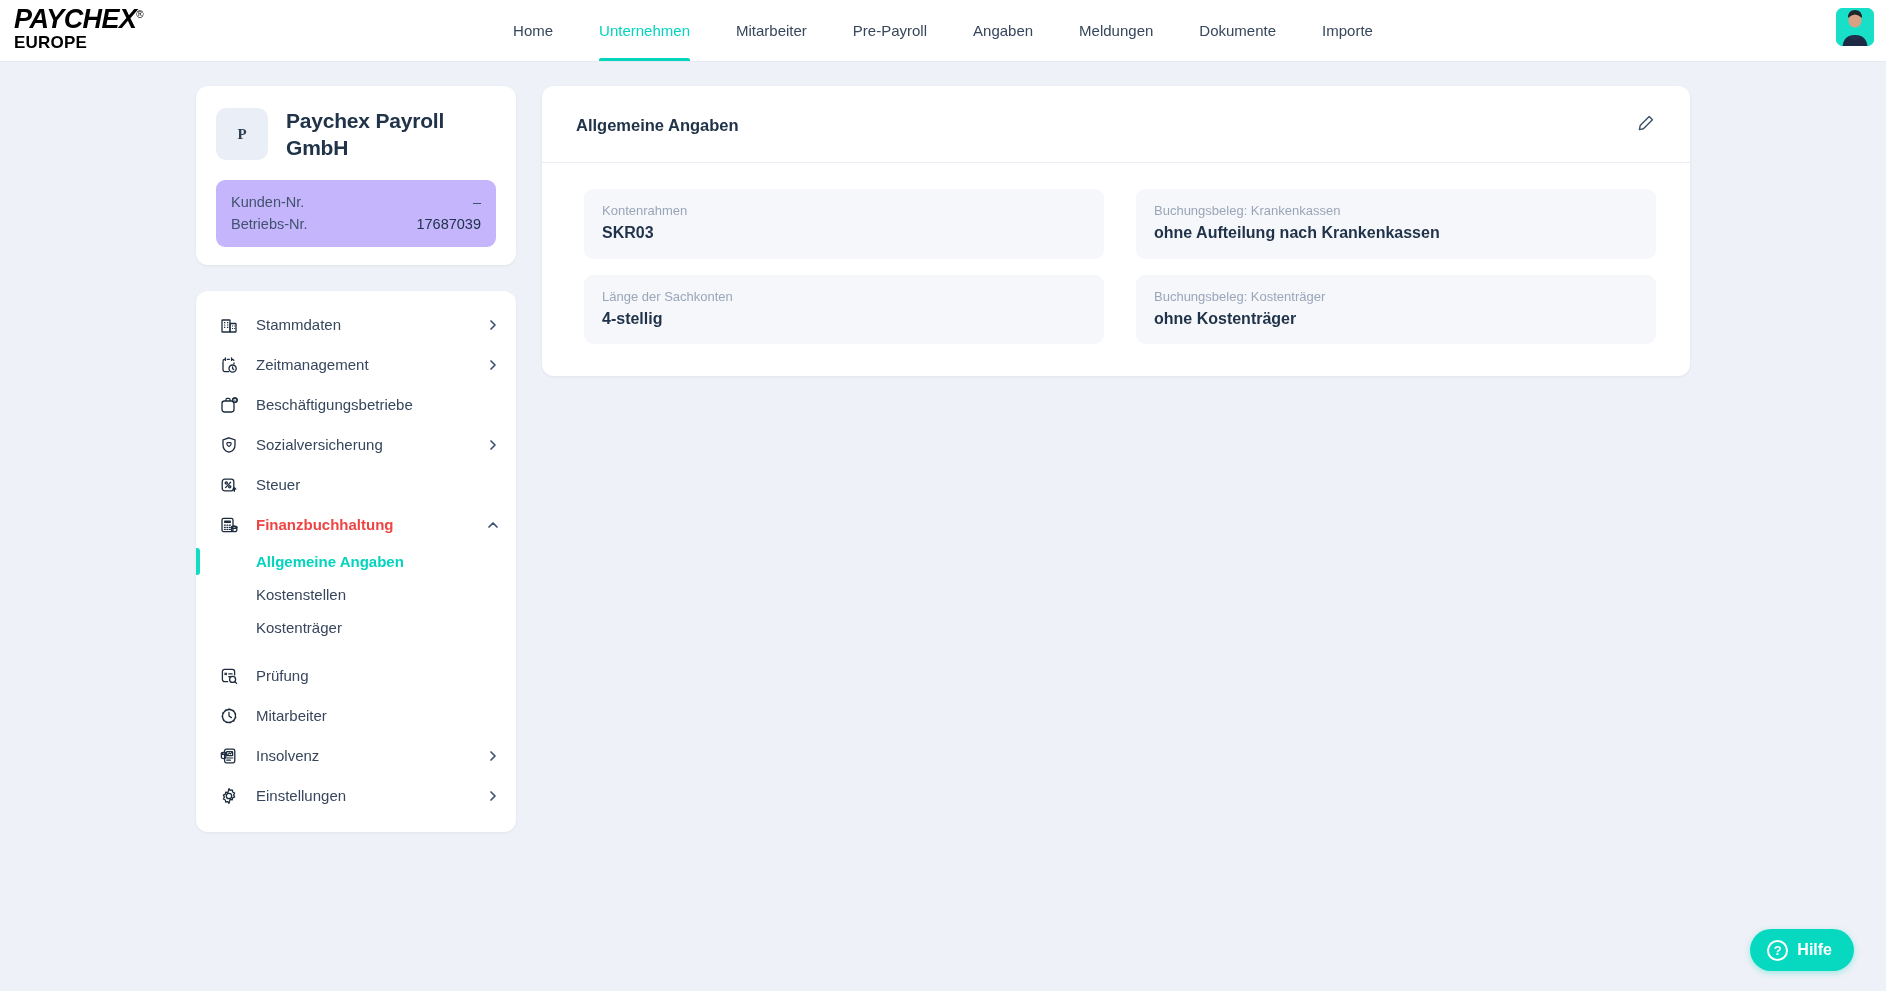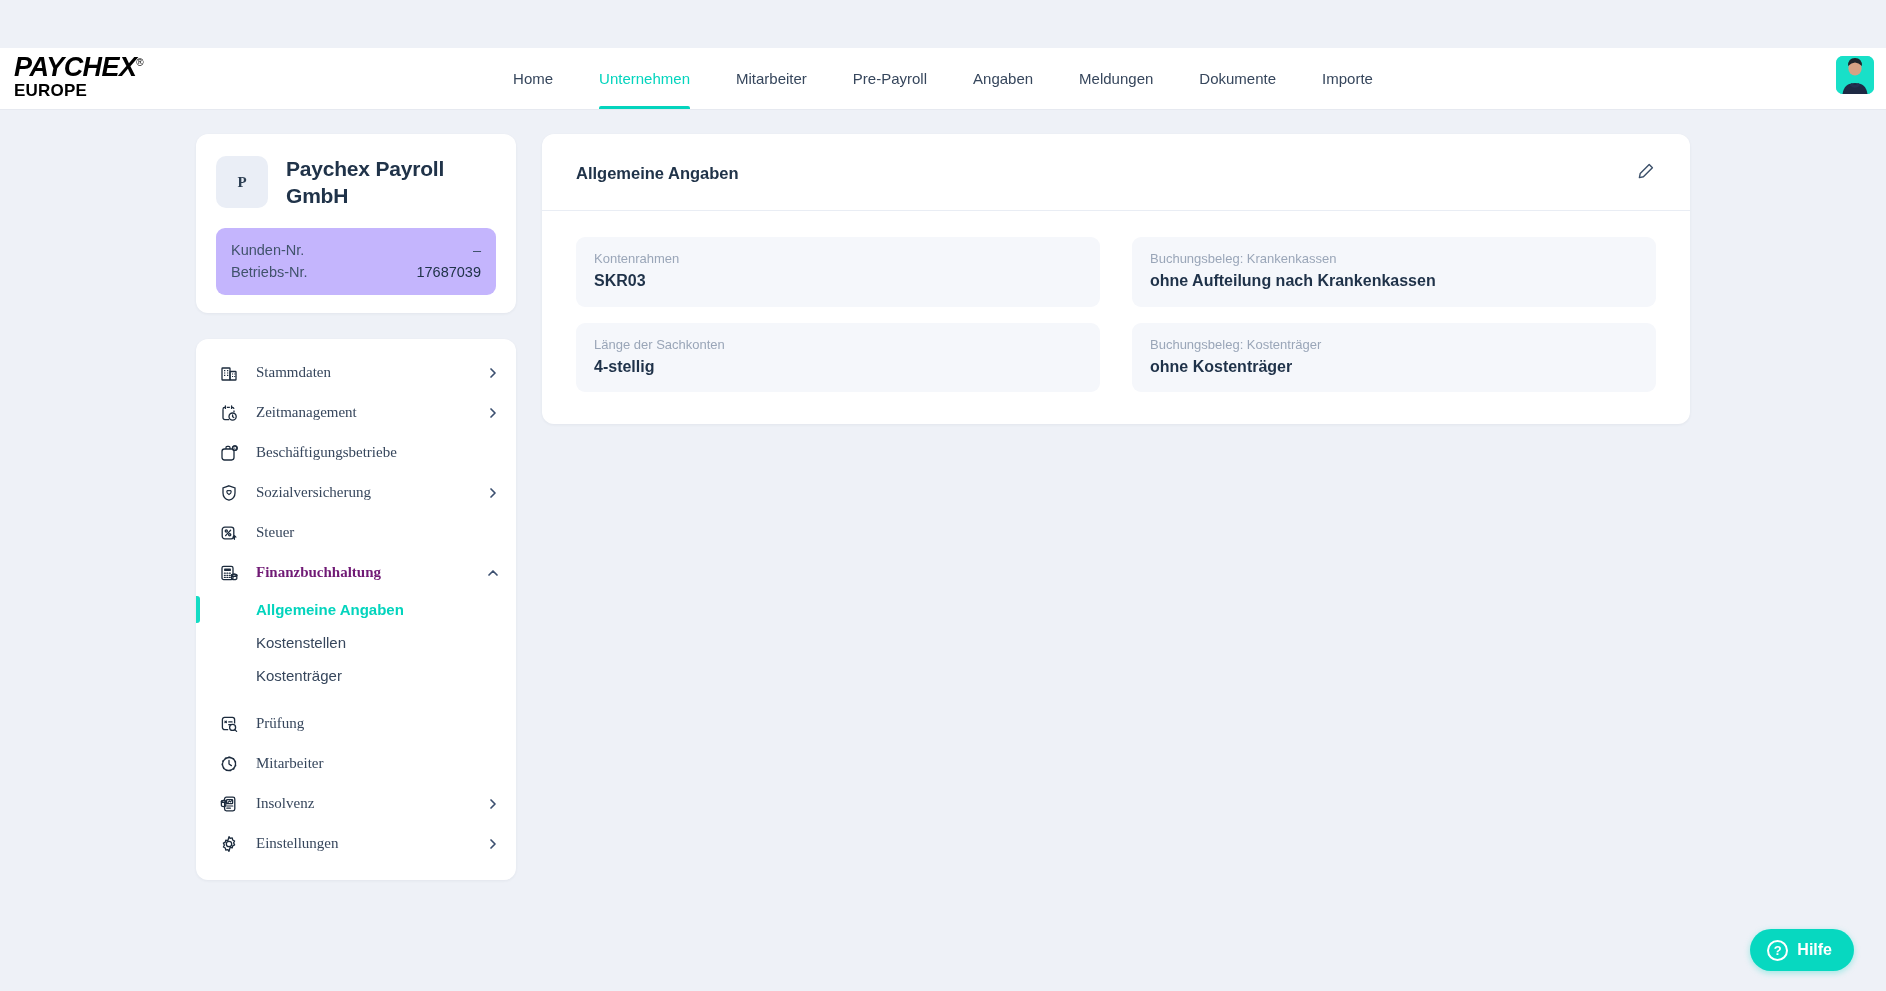--- a/index.html
+++ b/index.html
@@ -19,21 +19,20 @@
   }
 
   
   .topbar {
     position: relative;
     height: 62px;
     background: #ffffff;
     display: flex;
     align-items: center;
     border-bottom: 1px solid #e6e9f0;
-    margin-top: 48px;
   }
 
   .logo {
     position: absolute;
     left: 14px;
     top: 6px;
     line-height: 1;
     user-select: none;
   }
   .logo-main {
@@ -182,22 +181,22 @@
   }
   .menu-item .mi-icon {
     width: 22px; height: 22px;
     flex: none;
     margin-right: 16px;
     display: flex;
     align-items: center;
     justify-content: center;
     color: #1c2b3d;
   }
-  .menu-item .mi-label { flex: 1 1 auto; font-family: Liberation Serif, serif; }
-  .menu-item.expanded .mi-label { font-weight: 700; color: #701a75; }
+  .menu-item .mi-label { flex: 1 1 auto; }
+  .menu-item.expanded .mi-label { font-weight: 700; color: #ef4444; }
   .chev {
     width: 14px; height: 14px;
     flex: none;
     color: #3c5070;
     display: flex; align-items: center; justify-content: center;
   }
 
   .submenu-item {
     position: relative;
     display: flex;
@@ -247,20 +246,21 @@
   .icon-btn {
     width: 30px; height: 30px;
     display: flex; align-items: center; justify-content: center;
     color: #3b4f69;
     cursor: pointer;
     border-radius: 6px;
   }
 
   .panel-body {
     padding: 26px 34px 32px 34px;
+    margin-left: 8px;
   }
   .field-grid {
     display: grid;
     grid-template-columns: 1fr 1fr;
     column-gap: 32px;
     row-gap: 16px;
   }
   .field {
     background: #f5f7fb;
     border-radius: 9px;

